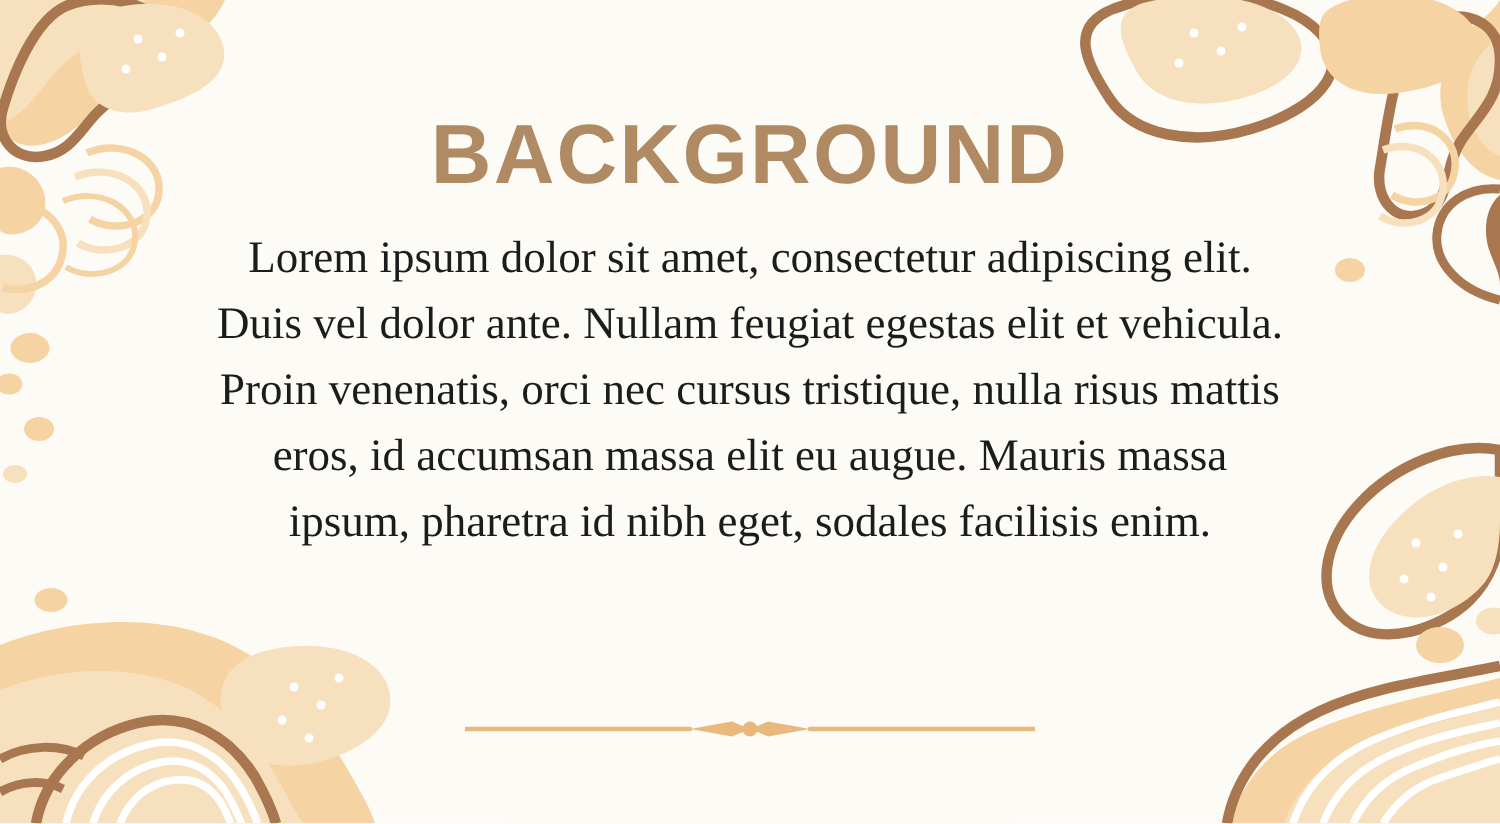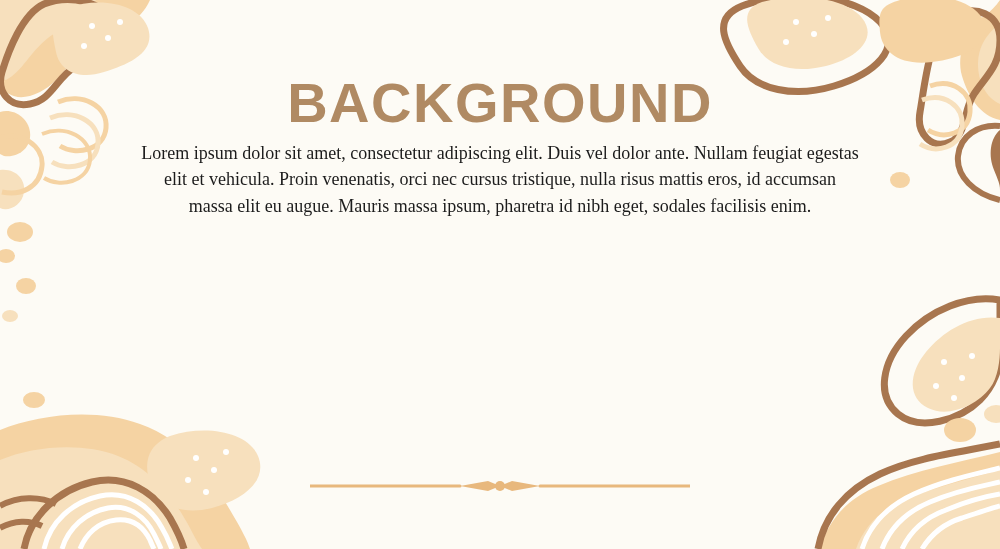--- a/index.html
+++ b/index.html
@@ -36,25 +36,25 @@
     margin-top: 72px;
     font-family: "Liberation Sans", sans-serif;
     font-weight: bold;
     font-size: 56px;
     letter-spacing: 1.5px;
     color: #b08a63;
     text-align: center;
     line-height: 1.1;
   }
   .body-text {
-    margin-top: 6px;
+    margin-top: 16px;
     width: 720px;
     text-align: center;
     font-family: "Liberation Serif", serif;
-    font-size: 18px;
+    font-size: 30px;
     line-height: 1.47;
     color: #1c1c1c;
   }
   .divider {
     position: absolute;
     left: 50%;
     top: 478px;
     transform: translateX(-50%);
     width: 380px;
     height: 16px;

